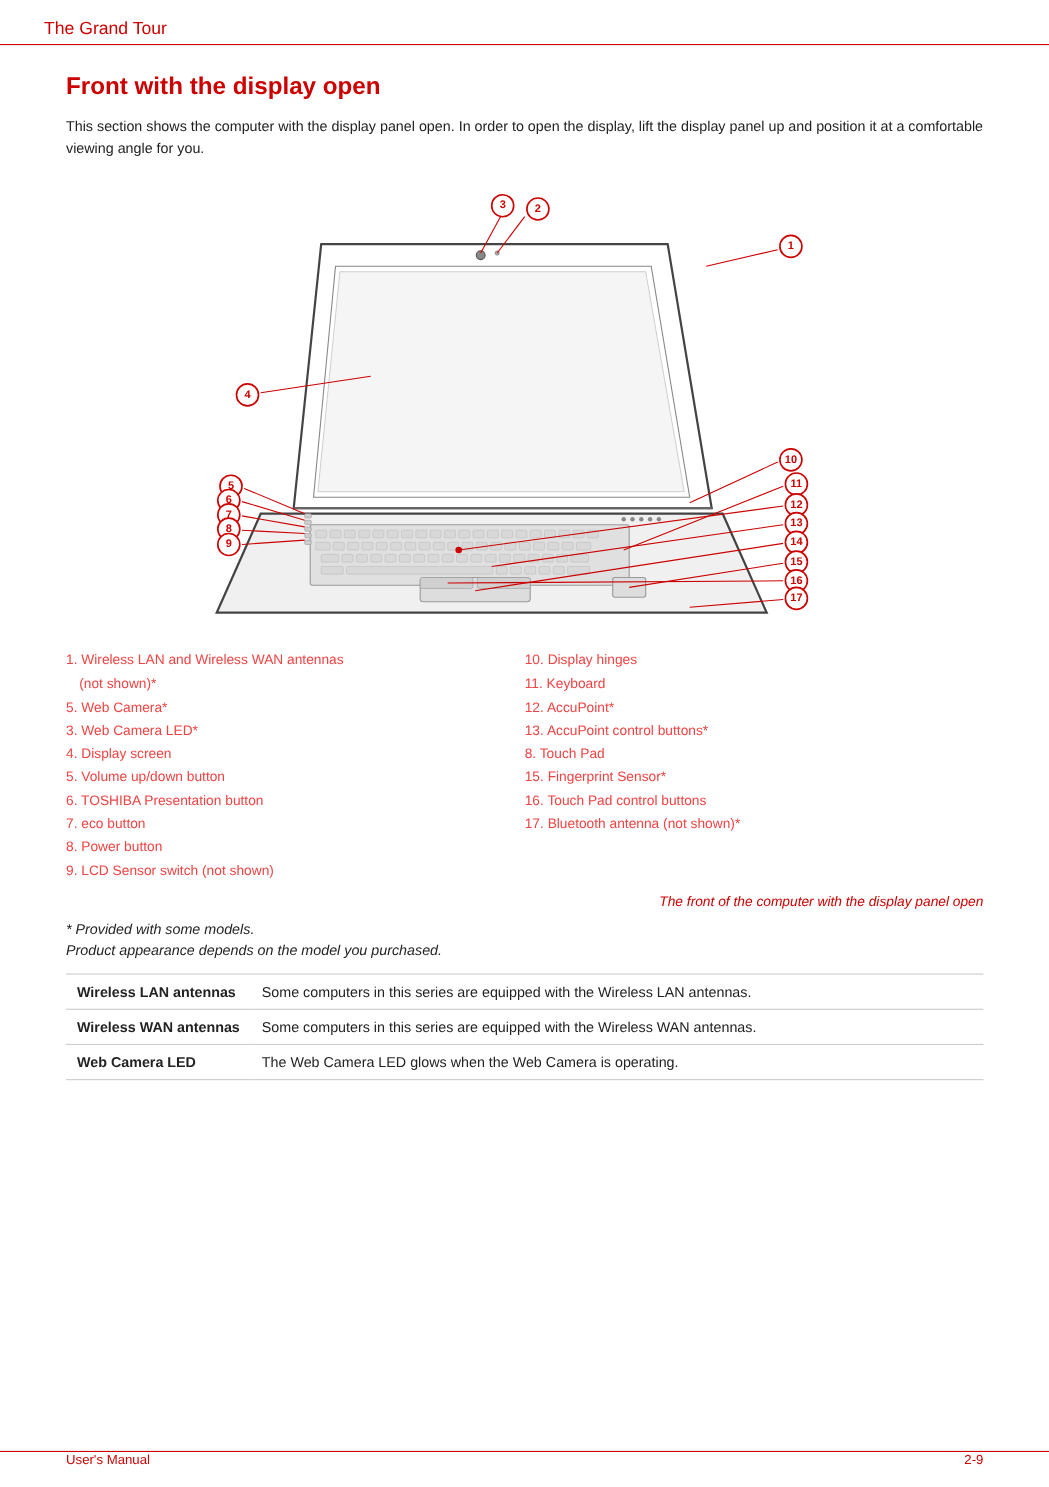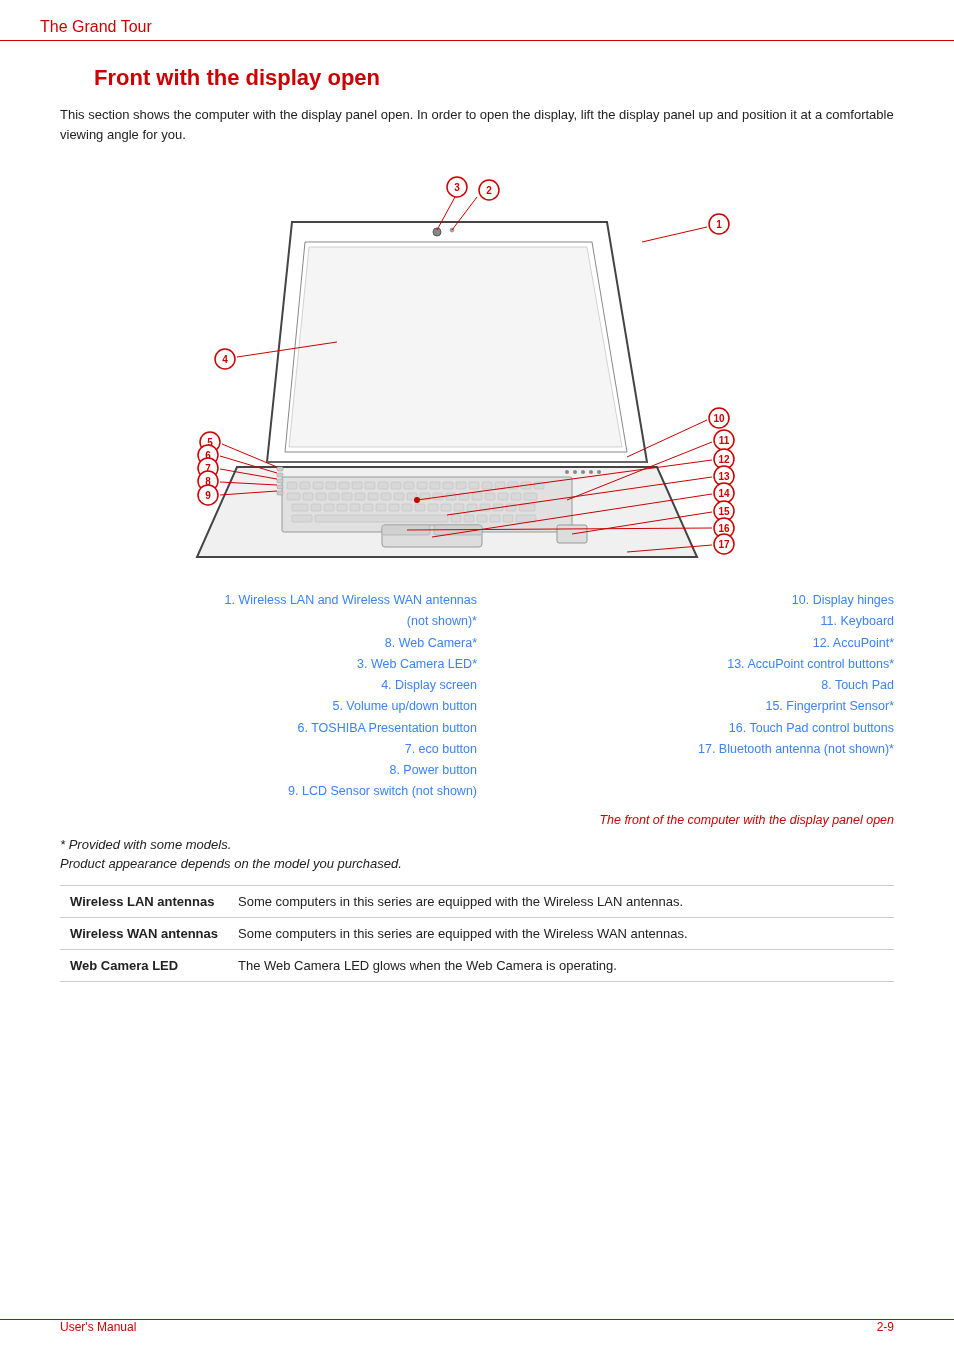--- a/index.html
+++ b/index.html
@@ -21,21 +21,20 @@
       margin-bottom: 0;
     }
     .page-content {
       padding: 24px 60px 20px 60px;
     }
     .section-title {
       font-size: 22px;
       font-weight: bold;
       color: #cc0000;
       margin-bottom: 14px;
-      margin-left: 34px;
     }
     .intro-text {
       font-size: 13px;
       color: #222;
       margin-bottom: 18px;
       line-height: 1.5;
     }
     .diagram-container {
       display: flex;
       justify-content: center;
@@ -48,25 +47,24 @@
       margin-bottom: 10px;
     }
     .parts-col {
       flex: 1;
     }
     .parts-col ul {
       list-style: none;
       padding: 0;
     }
     .parts-col ul li {
-      color: #3b82f6;
+      color: #ef4444;
       font-size: 12.5px;
       line-height: 1.7;
       padding-left: 0;
-      text-align: right;
     }
     .parts-col ul li .indent {
       padding-left: 12px;
       display: block;
     }
     .caption-text {
       text-align: right;
       color: #cc0000;
       font-style: italic;
       font-size: 12.5px;
@@ -320,21 +318,21 @@
       <circle cx="587" cy="382" r="10" class="callout-circle"></circle>
       <text x="587" y="382" class="callout-text">17</text>
 
     </svg>
   </div>
 
   <div class="parts-list">
     <div class="parts-col">
       <ul>
         <li>1. Wireless LAN and Wireless WAN antennas<span class="indent">(not shown)*</span></li>
-        <li>8. Web Camera*</li>
+        <li>5. Web Camera*</li>
         <li>3. Web Camera LED*</li>
         <li>4. Display screen</li>
         <li>5. Volume up/down button</li>
         <li>6. TOSHIBA Presentation button</li>
         <li>7. eco button</li>
         <li>8. Power button</li>
         <li>9. LCD Sensor switch (not shown)</li>
       </ul>
     </div>
     <div class="parts-col">

